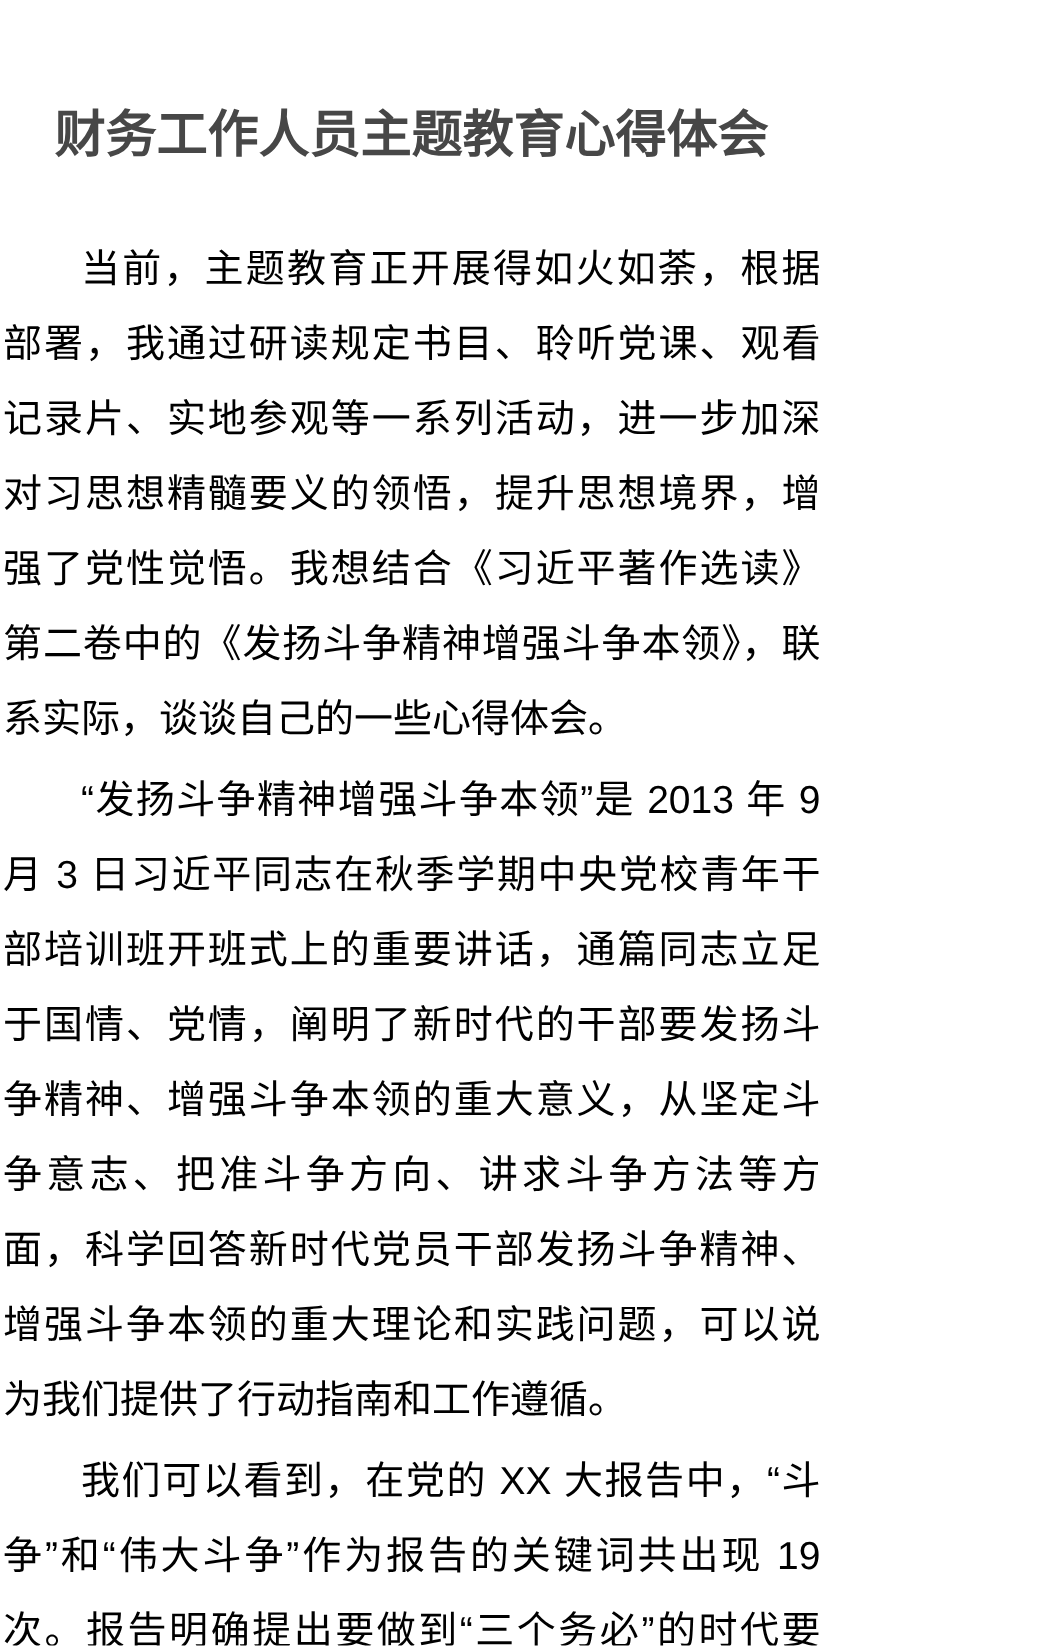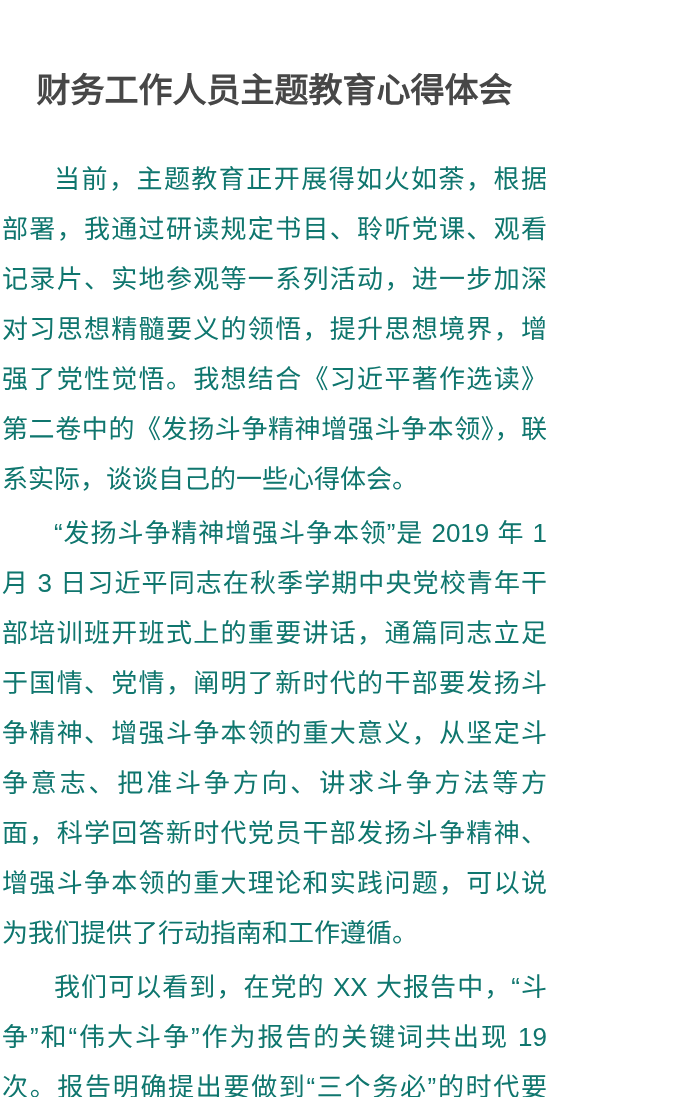--- a/index.html
+++ b/index.html
@@ -25,31 +25,31 @@
     font-size: 34px;
     line-height: 44px;
     font-weight: 700;
     text-align: center;
     color: #474747;
     margin: 10px 0 42px 0;
   }
   .doc-body p {
     font-size: 26px;
     line-height: 50px;
-    color: #0f766e;
+    color: #000000;
     text-align: justify;
     text-justify: inter-ideograph;
     text-indent: 2em;
     margin: 0 0 4px 0;
     word-break: break-all;
   }
 </style>
 </head>
 <body>
 
 <div class="page">
   <h1 class="doc-title">财务工作人员主题教育心得体会</h1>
   <div class="doc-body">
       <p>当前，主题教育正开展得如火如荼，根据部署，我通过研读规定书目、聆听党课、观看记录片、实地参观等一系列活动，进一步加深对习思想精髓要义的领悟，提升思想境界，增强了党性觉悟。我想结合《习近平著作选读》第二卷中的《发扬斗争精神增强斗争本领》，联系实际，谈谈自己的一些心得体会。</p>
-      <p>“发扬斗争精神增强斗争本领”是 2019 年 1 月 3 日习近平同志在秋季学期中央党校青年干部培训班开班式上的重要讲话，通篇同志立足于国情、党情，阐明了新时代的干部要发扬斗争精神、增强斗争本领的重大意义，从坚定斗争意志、把准斗争方向、讲求斗争方法等方面，科学回答新时代党员干部发扬斗争精神、增强斗争本领的重大理论和实践问题，可以说为我们提供了行动指南和工作遵循。</p>
+      <p>“发扬斗争精神增强斗争本领”是 2013 年 9 月 3 日习近平同志在秋季学期中央党校青年干部培训班开班式上的重要讲话，通篇同志立足于国情、党情，阐明了新时代的干部要发扬斗争精神、增强斗争本领的重大意义，从坚定斗争意志、把准斗争方向、讲求斗争方法等方面，科学回答新时代党员干部发扬斗争精神、增强斗争本领的重大理论和实践问题，可以说为我们提供了行动指南和工作遵循。</p>
       <p>我们可以看到，在党的 XX 大报告中，“斗争”和“伟大斗争”作为报告的关键词共出现 19 次。报告明确提出要做到“三个务必”的时代要求，加入了“务必不忘初心、牢记使命”和“务必敢于斗争、善于斗争”两项重要内容。同时，党的 XX 大也首次将“发扬斗争精神，增强斗争本领”写入党章。由此</p>
     </div>
 </div>
 
 </body></html>

